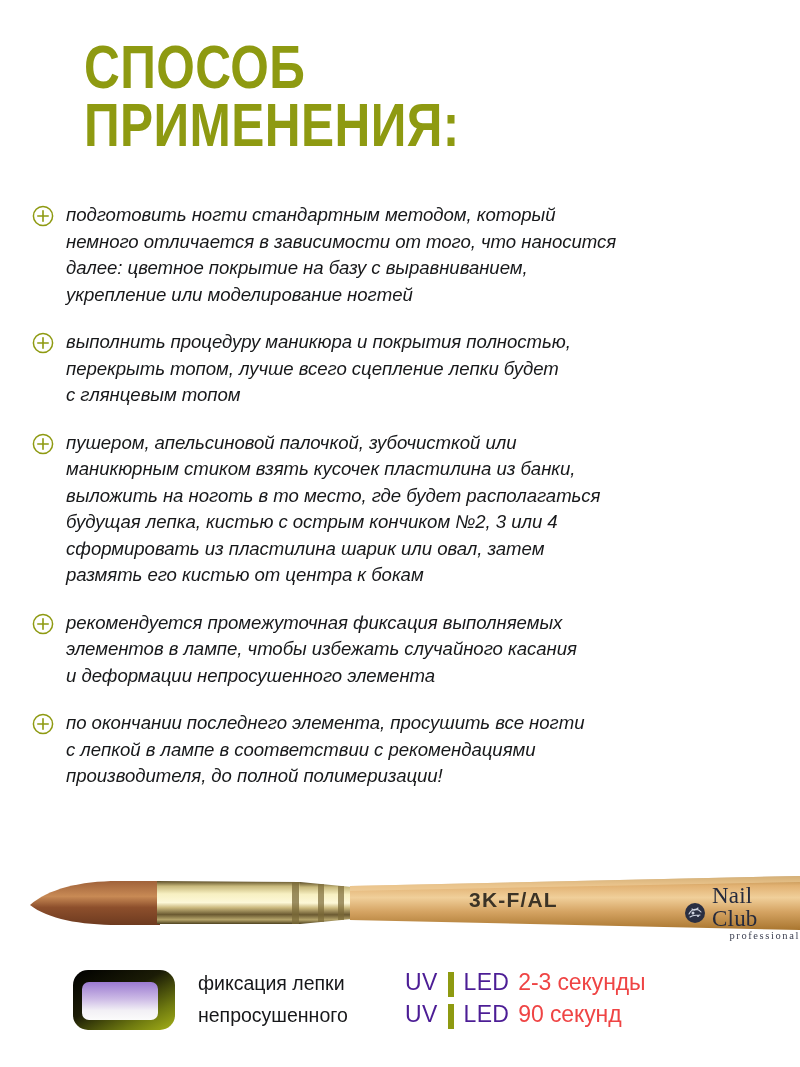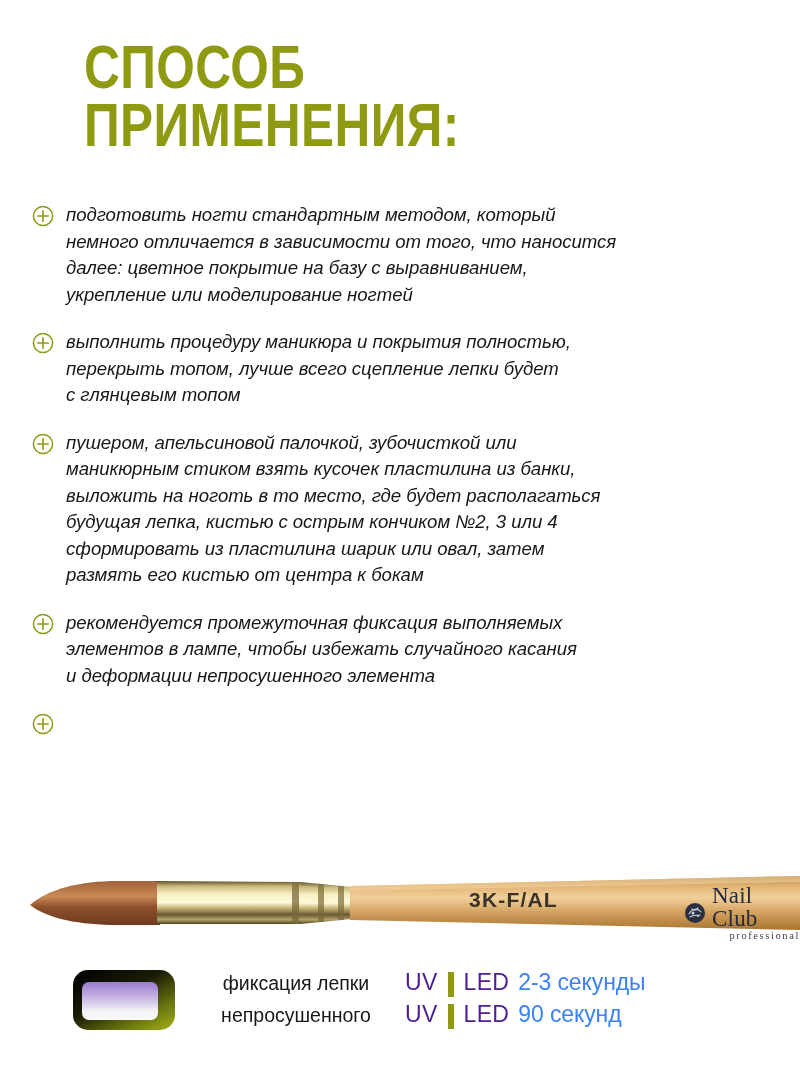--- a/index.html
+++ b/index.html
@@ -133,40 +133,40 @@
   }
   .uv-row {
     display: flex;
     align-items: baseline;
     height: 31px;
   }
   .uv-label {
     font-size: 19.5px;
     color: #17181a;
     width: 196px;
-    text-align: center;
+    text-align: left;
     padding-right: 11px;
   }
   .uv-tag {
     font-size: 23px;
     font-weight: 400;
     color: #4c1d95;
     letter-spacing: 0.3px;
   }
   .uv-sep {
     width: 6px;
     height: 25px;
     background: #8e9a11;
     margin: 0 10px;
     align-self: center;
     flex: 0 0 auto;
   }
   .uv-time {
     font-size: 23px;
-    color: #3b82f6;
+    color: #ef4444;
     margin-left: 9px;
     letter-spacing: -0.1px;
   }
 </style>
 </head>
 <body>
 
 <div class="title-block">
   <div class="title-line">СПОСОБ</div>
   <div class="title-line">ПРИМЕНЕНИЯ:</div>
@@ -226,20 +226,23 @@
 и деформации непросушенного элемента</span>
   </div>
 
   <div class="list-item">
     <span class="bullet-icon">
       <svg viewBox="0 0 22 22" width="22" height="22" aria-hidden="true">
         <circle cx="11" cy="11" r="9.6" fill="none" stroke="#8e9a11" stroke-width="1.5"></circle>
         <path d="M11 5.8 L11 16.2 M5.8 11 L16.2 11" stroke="#8e9a11" stroke-width="1.6" stroke-linecap="round"></path>
       </svg>
     </span>
+    <span class="item-text">по окончании последнего элемента, просушить все ногти
+с лепкой в лампе в соответствии с рекомендациями
+производителя,  до полной полимеризации!</span>
   </div>
 
 </div>
 
 <div class="brush">
   <svg viewBox="0 0 800 82" width="800" height="82" aria-hidden="true">
     <defs>
       <linearGradient id="bristle" x1="0" y1="0" x2="0" y2="1">
         <stop offset="0" stop-color="#a0623a"></stop>
         <stop offset="0.35" stop-color="#c88a55"></stop>

